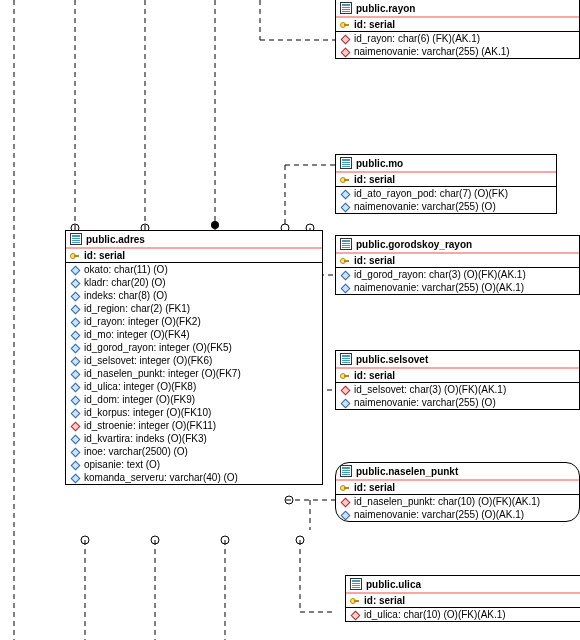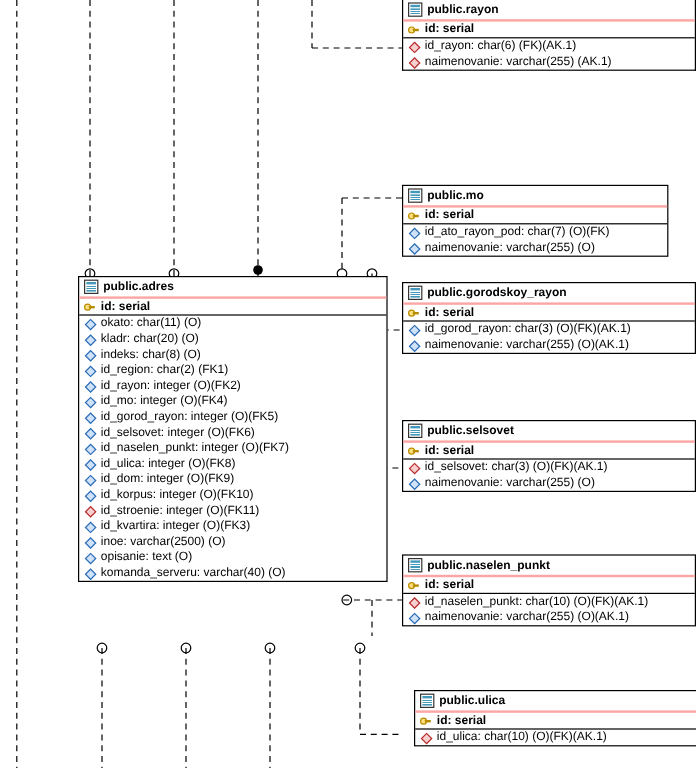--- a/index.html
+++ b/index.html
@@ -213,21 +213,21 @@
       <div class="row">
         <span class="row-icon diamond-blue"></span>
         <span>id_korpus: integer (O)(FK10)</span>
       </div>
       <div class="row">
         <span class="row-icon diamond-red"></span>
         <span>id_stroenie: integer (O)(FK11)</span>
       </div>
       <div class="row">
         <span class="row-icon diamond-blue"></span>
-        <span>id_kvartira: integer (O)(FK3)</span>
+        <span>id_kvartira: indeks (O)(FK3)</span>
       </div>
       <div class="row">
         <span class="row-icon diamond-blue"></span>
         <span>inoe: varchar(2500) (O)</span>
       </div>
       <div class="row">
         <span class="row-icon diamond-blue"></span>
         <span>opisanie: text (O)</span>
       </div>
       <div class="row">
@@ -310,21 +310,21 @@
   <div class="row">
       <span class="row-icon diamond-red"></span>
       <span>id_selsovet: char(3) (O)(FK)(AK.1)</span>
     </div>
   <div class="row">
       <span class="row-icon diamond-blue"></span>
       <span>naimenovanie: varchar(255) (O)</span>
     </div>
 </div>
 
-<div class="table" style="left:335px; top:462px; width:245px;">
+<div class="table" style="left:335px; top:462px; width:245px;border-radius:14px;">
   <div class="table-title">
       <span class="table-icon"></span>
       <span>public.naselen_punkt</span>
     </div>
   <div class="row">
       <span class="row-icon key-icon"></span>
       <b>id: serial</b>
     </div>
   <div style="border-top:1px solid #000"></div>
   <div class="row">

